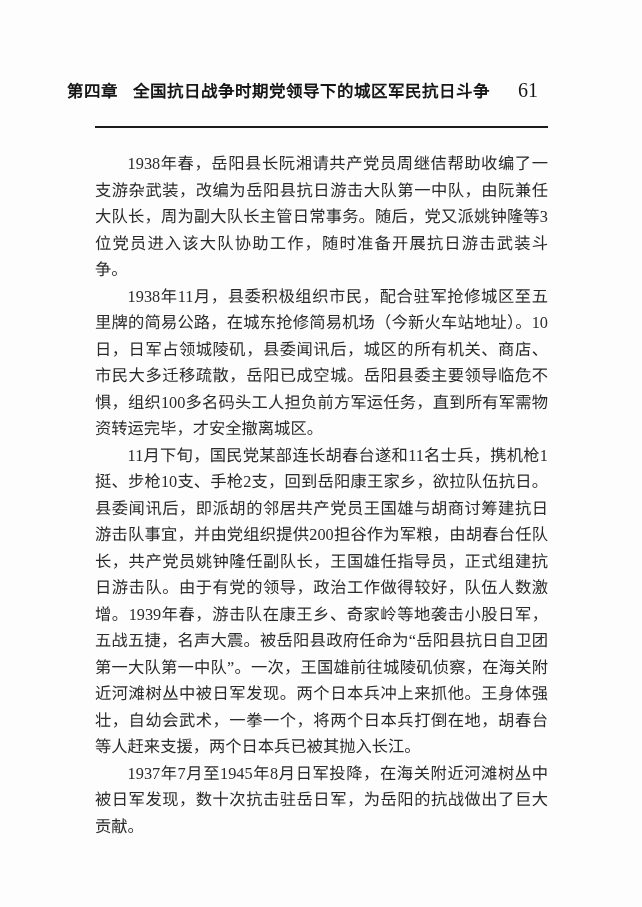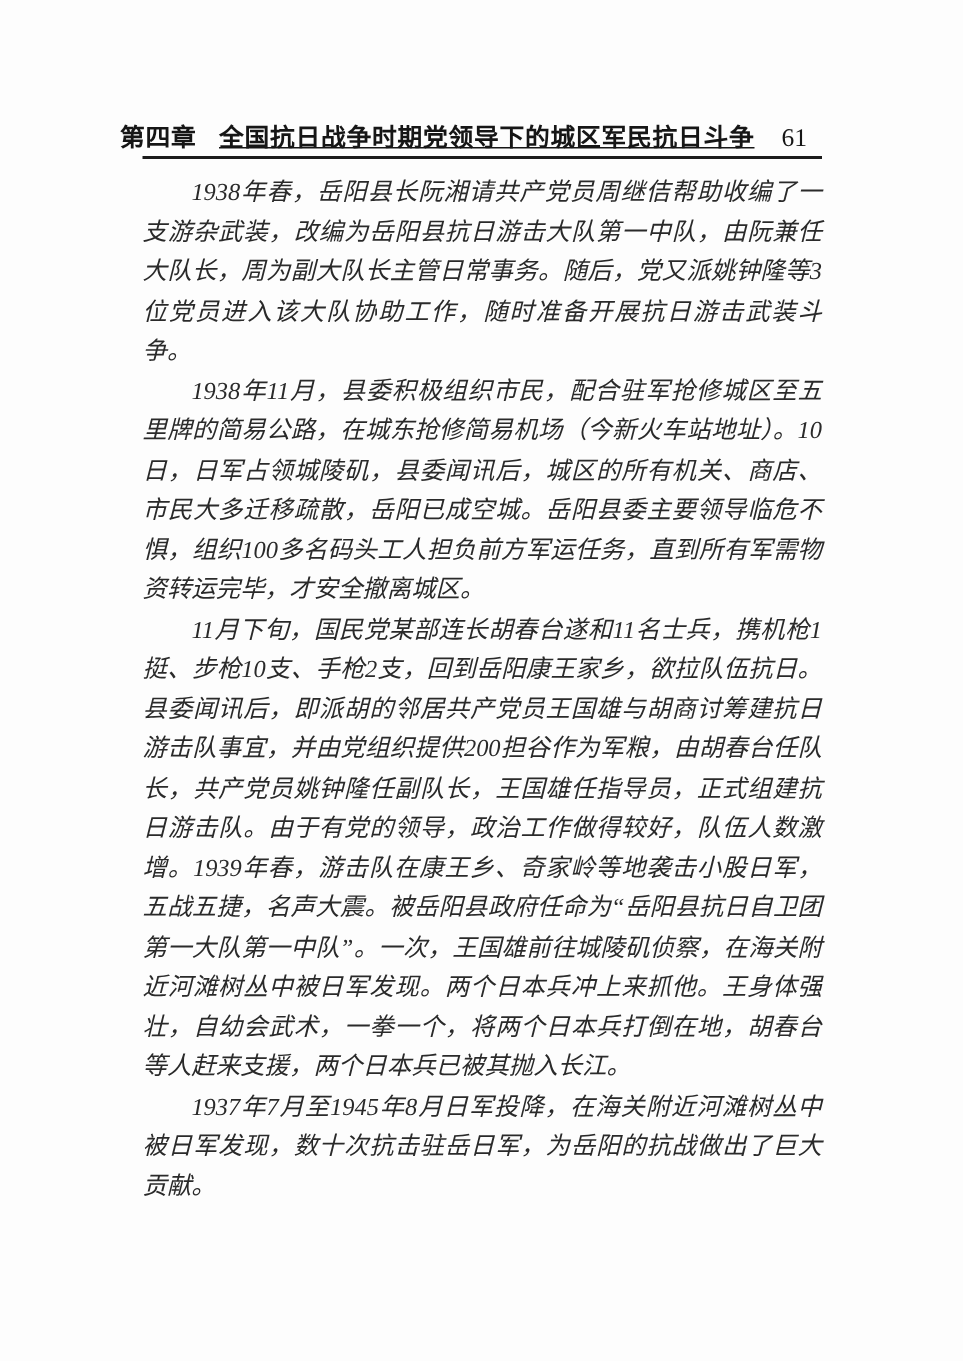--- a/index.html
+++ b/index.html
@@ -24,47 +24,46 @@
     position: absolute;
     left: 95px;
     top: 78px;
     width: 453px;
   }
   .page-header {
     display: flex;
     justify-content: flex-end;
     align-items: baseline;
     padding-right: 10px;
-    padding-bottom: 2px;
+    padding-bottom: 24px;
     border-bottom: 2px solid var(--rule);
     white-space: nowrap;
   }
   .header-chapter,
   .header-title {
     font-family: "Liberation Sans", "DejaVu Sans", sans-serif;
     font-weight: bold;
     font-size: 16.5px;
     letter-spacing: 0.5px;
     color: var(--header_text);
   }
-  .header-title { margin-left: 15px; text-decoration: underline; }
+  .header-title { margin-left: 15px; }
   .header-pagenum {
     font-family: "Liberation Serif", "DejaVu Serif", serif;
-    font-size: 17px;
+    font-size: 20px;
     color: var(--header_text);
-    margin-left: 18px;
+    margin-left: 28px;
   }
   .body-text {
-    margin-top: 9px;
+    margin-top: 23px;
     font-size: 16.3px;
     line-height: 26.5px;
     color: var(--text);
     text-align: justify;
     text-justify: inter-ideograph;
-    font-style: italic;
   }
   .body-text p {
     text-indent: 2em;
     margin: 0;
   }
 </style>
 </head>
 <body>
 
 <div class="page">

